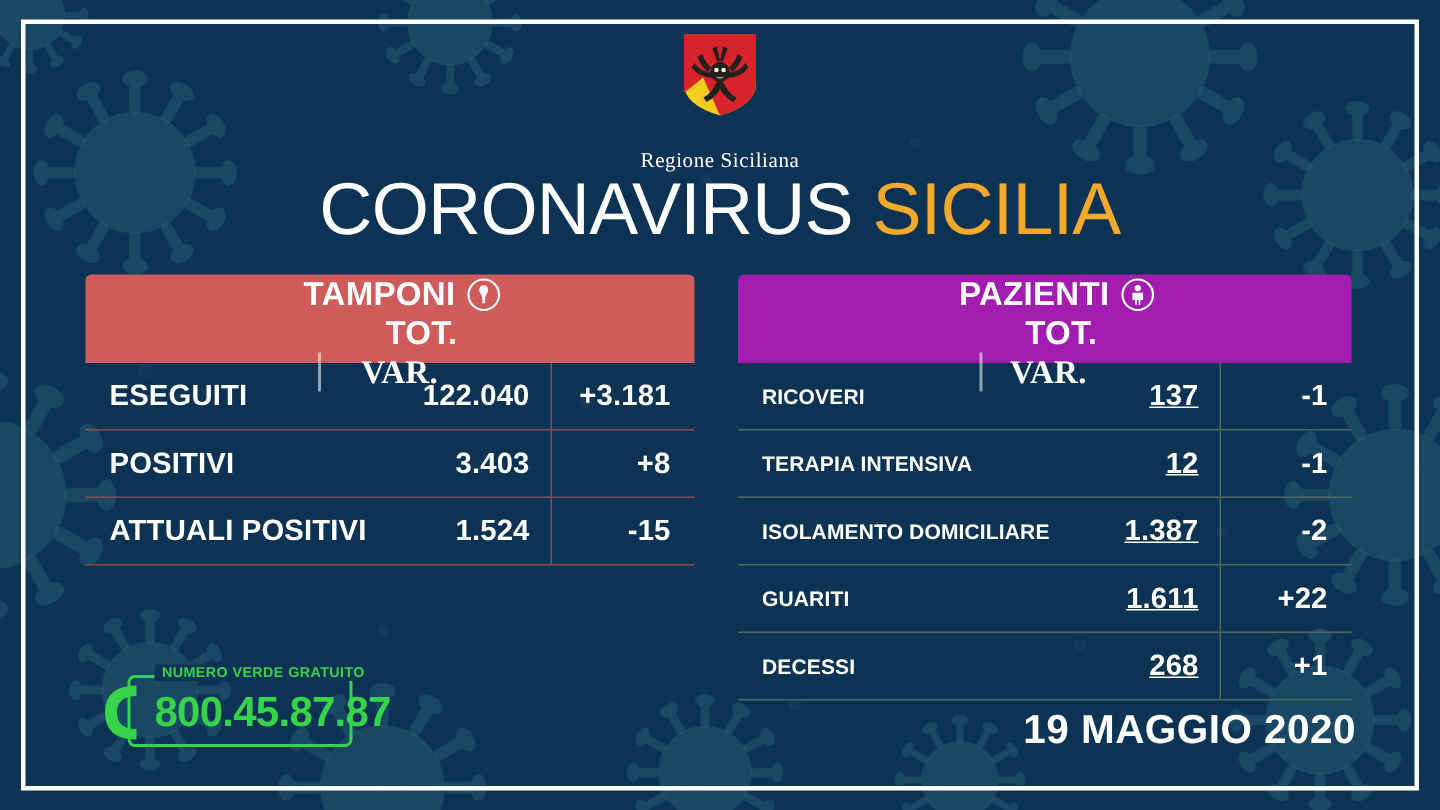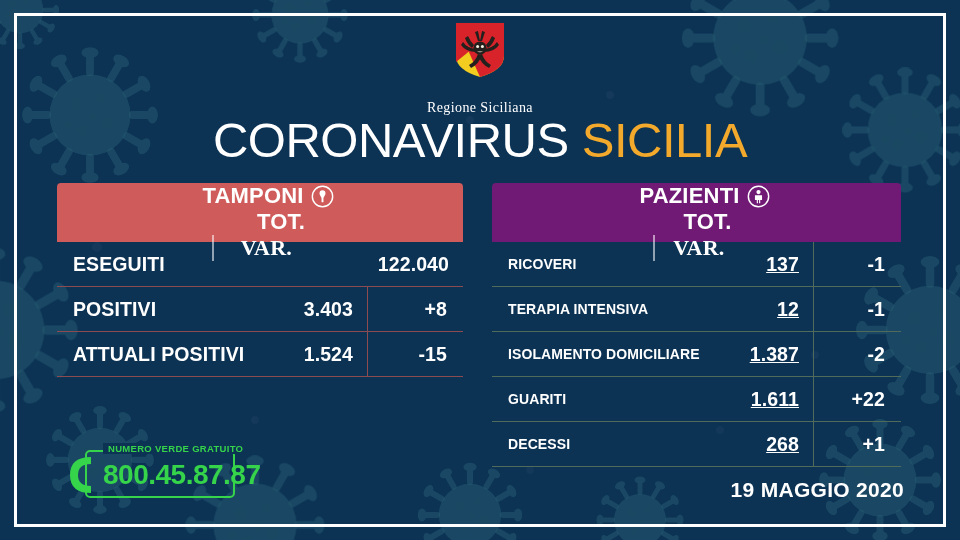--- a/index.html
+++ b/index.html
@@ -63,21 +63,21 @@
     display:flex; align-items:center;
     height:59px;
     border-radius:4px 4px 0 0;
     color:#ffffff;
     font-size:22px;
     font-weight:bold;
     letter-spacing:.2px;
     flex-direction:column;
   }
   .thead.red   { background:#cf5b5b; }
-  .thead.green { background:#701a75; }
+  .thead.green { background:#a21caf; }
 
   .th-name { flex:1; display:flex; align-items:center; gap:7px; padding-left:16px; }
   .th-tot  { width:104px; text-align:right; padding-right:14px; }
   .th-var  { width:96px;  text-align:right; padding-right:16px; }
   .thead .th-var { border-left:2px solid rgba(255,255,255,.55); padding-left:10px;font-family:Liberation Serif, serif; }
   .t-left  .th-tot { width:118px; }
   .t-left  .th-var { width:96px; }
   .t-right .th-tot { width:98px; }
   .t-right .th-var { width:88px; }
 
@@ -137,21 +137,21 @@
     font-weight:bold;
     letter-spacing:-0.5px;
     white-space:nowrap;
   }
 
   
   .date {
     position:absolute;
     right:56px; bottom:38px;
     color:#ffffff;
-    font-size:21px;
+    font-size:27px;
     font-weight:bold;
     letter-spacing:.3px;
   }
 </style>
 </head>
 <body>
 
 <svg id="bg-decor" viewBox="0 0 960 540" preserveAspectRatio="none" aria-hidden="true">
   <defs>
     <g id="virus">
@@ -289,20 +289,21 @@
           <path d="M12 5.4 a3.1 3.1 0 0 1 3.1 3.1 c0 2.2 -1.6 3.4 -2.1 5.1 v4.3 h-2 v-4.3 c-0.5 -1.7 -2.1 -2.9 -2.1 -5.1 A3.1 3.1 0 0 1 12 5.4 z" fill="#ffffff"></path>
         </svg>
       </div>
       <div class="th-tot">TOT.</div>
       <div class="th-var">VAR.</div>
     </div>
 
     <div class="trow">
       <div class="r-name">ESEGUITI</div>
       <div class="r-tot">122.040</div>
+      <div class="r-var">+3.181</div>
     </div>
     <div class="trow">
       <div class="r-name">POSITIVI</div>
       <div class="r-tot">3.403</div>
       <div class="r-var">+8</div>
     </div>
     <div class="trow">
       <div class="r-name">ATTUALI POSITIVI</div>
       <div class="r-tot">1.524</div>
       <div class="r-var">-15</div>

